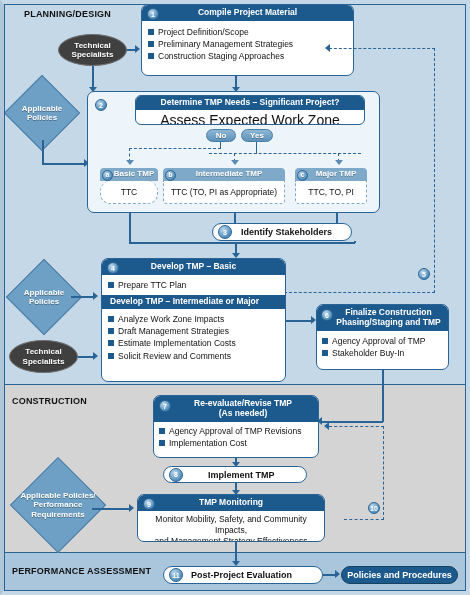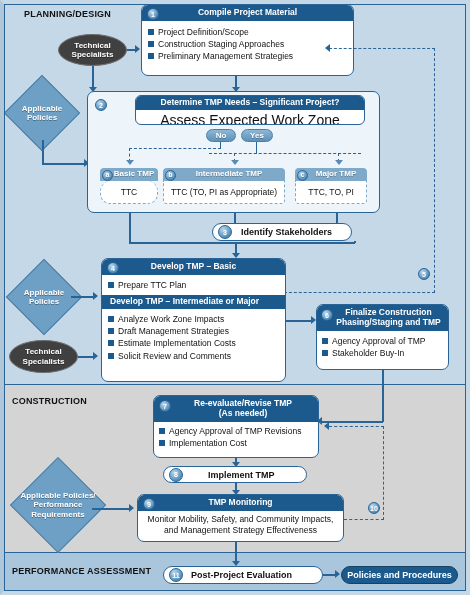--- a/index.html
+++ b/index.html
@@ -99,25 +99,25 @@
       <span class="abs badge" style="left:5px;top:3px;">1</span>
       <span>Compile Project Material</span>
     </div>
     <div class="box-body" style="padding-top:5px;">
       <div class="bullet">
         <span class="bsq"></span>
         <span>Project Definition/Scope</span>
       </div>
       <div class="bullet">
         <span class="bsq"></span>
+        <span>Preliminary Management Strategies</span>
+      </div>
+      <div class="bullet">
+        <span class="bsq"></span>
         <span>Construction Staging Approaches</span>
-      </div>
-      <div class="bullet">
-        <span class="bsq"></span>
-        <span>Preliminary Management Strategies</span>
       </div>
     </div>
   </div>
 
   <div class="abs ellipse" style="left:58px;top:34px;width:69px;height:32px;">
     <span>Technical Specialists</span>
   </div>
   <div class="abs ln lnh" style="left:127px;top:49px;width:9px;"></div>
   <div class="abs arw arw-r" style="left:135px;top:45px;"></div>
 
@@ -309,21 +309,21 @@
   <div class="abs arw arw-d" style="left:231.5px;top:462px;"></div>
 
   <div class="abs pill" style="left:163px;top:466px;width:144px;height:17px;">
     <span class="badge" style="margin-left:5px;">8</span>
     <span class="pill-txt" style="margin-left:25px;">Implement TMP</span>
   </div>
 
   <div class="abs ln lnv" style="left:235px;top:483px;height:10px;"></div>
   <div class="abs arw arw-d" style="left:231.5px;top:490px;"></div>
 
-  <div class="abs box" style="left:137px;top:494px;width:207px;height:48px;">
+  <div class="abs box" style="left:137px;top:494px;width:188px;height:48px;">
     <div class="box-hdr" style="padding:3px 4px;">
       <span class="abs badge" style="left:5px;top:3px;">9</span>
       <span>TMP Monitoring</span>
     </div>
     <div style="padding:3px 4px;text-align:center;font-size:8.5px;line-height:1.3;color:#111;">
       <span>Monitor Mobility, Safety, and Community Impacts,</span><br>
       <span>and Management Strategy Effectiveness</span>
     </div>
   </div>
 

